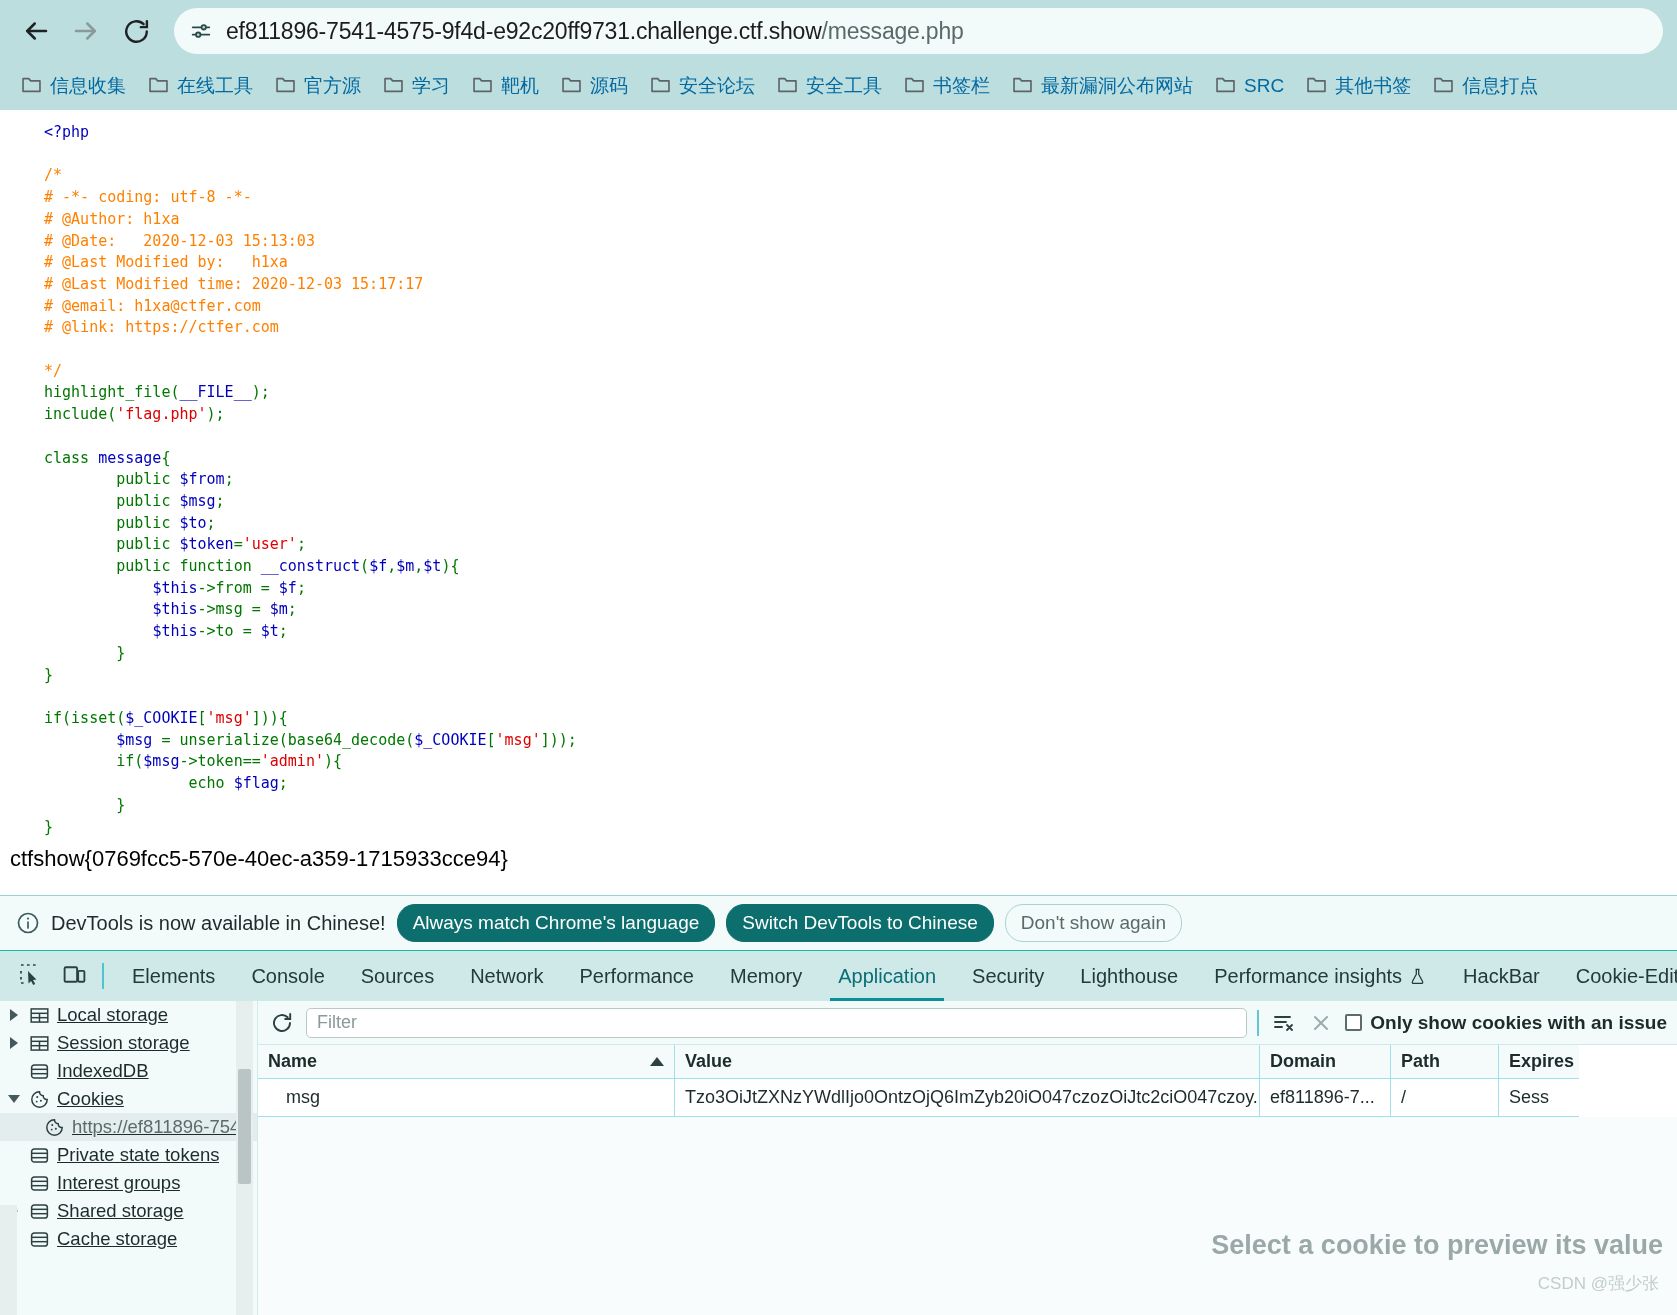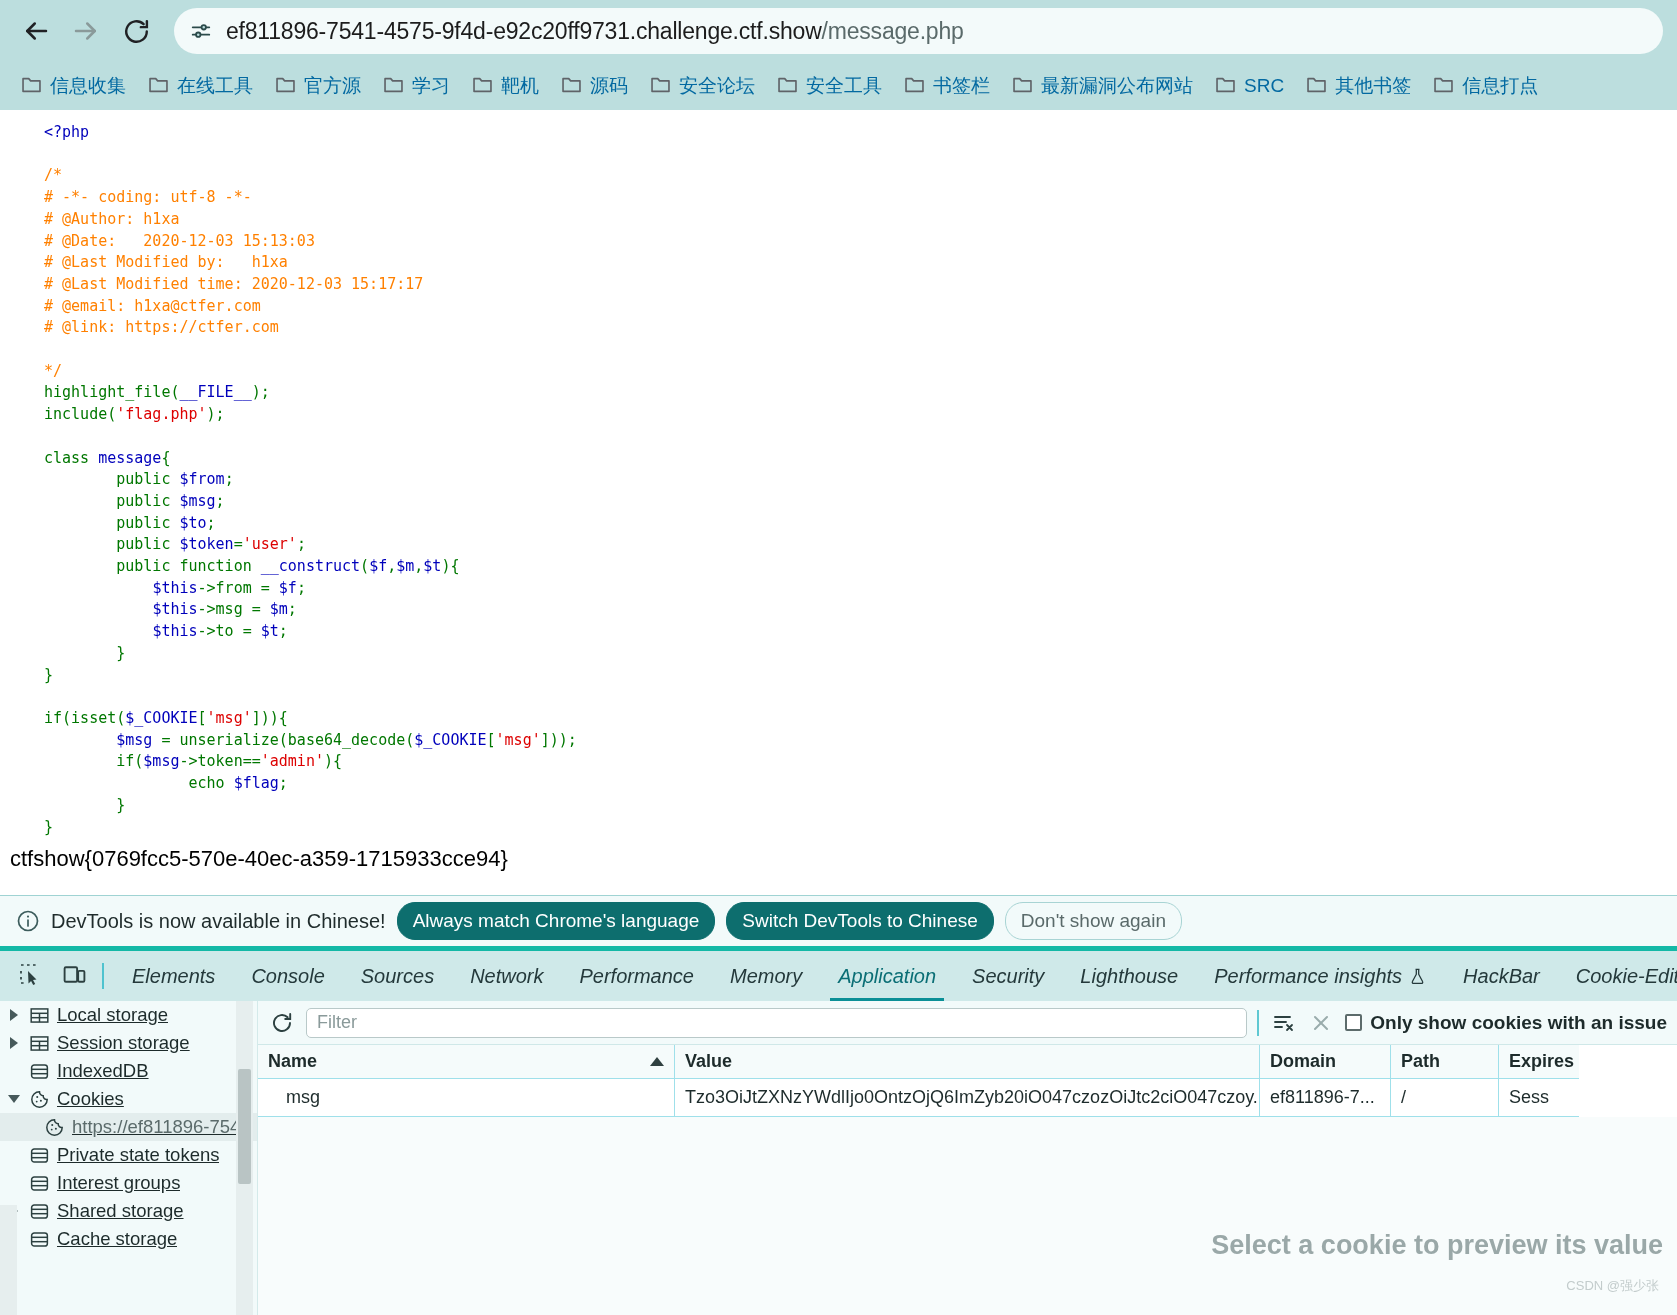--- a/index.html
+++ b/index.html
@@ -122,21 +122,21 @@
     background: #f2fafa;
     border-top: 1px solid #9fd3d3;
   }
   #devtools-banner {
     height: 55px;
     background: #f2fafa;
     display: flex;
     align-items: center;
     padding: 0 16px;
     gap: 11px;
-    border-bottom: 5px solid #14b8a6;
+    border-bottom: 1px solid #14b8a6;
   }
   #banner-info-icon { flex: 0 0 auto; display:flex; }
   #banner-text {
     font-size: 20px;
     color: #1f2b2b;
     flex: 0 0 auto;
   }
   .banner-btn {
     font-size: 19px;
     padding: 6px 15px;
@@ -177,21 +177,20 @@
   }
   .dt-tab {
     display: flex;
     align-items: center;
     gap: 6px;
     padding: 0 18px;
     font-size: 20px;
     color: #24393b;
     flex: 0 0 auto;
     position: relative;
-    font-style: italic;
   }
   .dt-tab.active { color: #0a6e75; }
   .dt-tab.active::after {
     content: "";
     position: absolute;
     left: 10px; right: 10px; bottom: 0;
     height: 3px;
     background: #0a8f96;
   }
 
@@ -371,21 +370,21 @@
     bottom: 60px;
     font-size: 27px;
     font-weight: bold;
     color: #9aa8a8;
     white-space: nowrap;
   }
   #watermark {
     position: absolute;
     right: 18px;
     bottom: 26px;
-    font-size: 13px;
+    font-size: 17px;
     color: #c3cccc;
     white-space: nowrap;
   }
   #bottom-scroll-left {
     position: absolute;
     left: 0; bottom: 0;
     width: 17px; height: 110px;
     background: #e6eeee;
   }
 </style>

